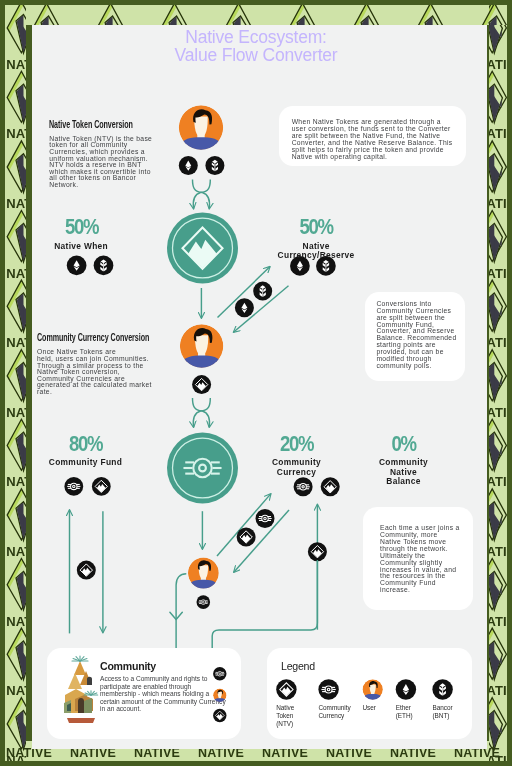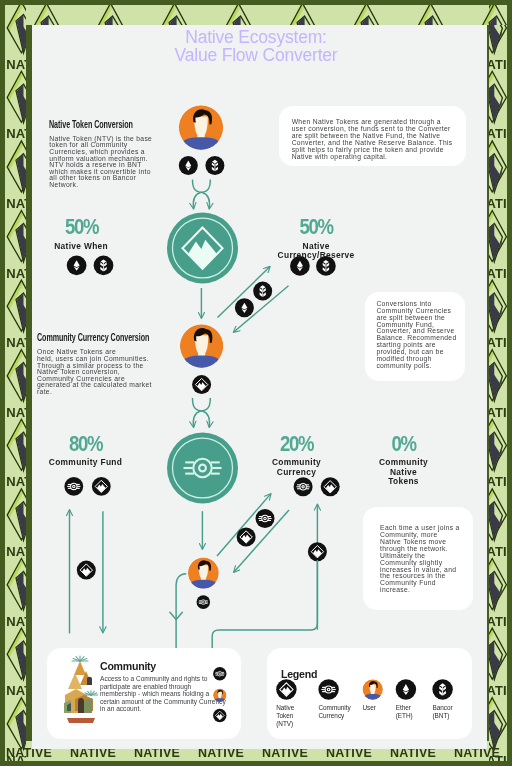--- a/index.html
+++ b/index.html
@@ -22,21 +22,21 @@
   
   .alloc{text-align:center;}
   .alloc .pct{font-size:22.5px;font-weight:bold;color:#52a993;line-height:22px;letter-spacing:-1.6px;
               transform:scaleX(0.825);}
   .alloc .lab{font-size:8.4px;font-weight:bold;color:#1c1c1c;line-height:9.4px;margin-top:3.2px;letter-spacing:0.33px;}
   
   .card{background:#fff;border-radius:14px;}
   .card .h{font-size:10.6px;font-weight:bold;color:#1c1c1c;letter-spacing:-0.25px;}
   .card .b{font-size:6.6px;line-height:7.6px;color:#3f4043;}
   
-  .lg-h{font-size:10.6px;font-weight:bold;color:#1c1c1c;letter-spacing:-0.25px;margin-top:8px;}
+  .lg-h{font-size:10.6px;font-weight:normal;color:#1c1c1c;letter-spacing:-0.25px;}
 </style>
 </head>
 <body>
 
 <div class="page">
 
   <svg class="layer" id="frame" width="512" height="766">
       <rect x="0" y="0" width="512" height="766" fill="#455c20"></rect>
       <rect x="5" y="5" width="502" height="20" fill="#cfe3a8"></rect>
       <rect x="5" y="5" width="21" height="756" fill="#cfe3a8"></rect>
@@ -829,21 +829,21 @@
     <div class="lab">
       <div>Community</div>
       <div>Currency</div>
     </div>
   </div>
   <div class="alloc abs" style="left:363px;top:433px;width:81px">
     <div class="pct">0%</div>
     <div class="lab">
       <div>Community</div>
       <div>Native</div>
-      <div>Tokens</div>
+      <div>Balance</div>
     </div>
   </div>
 
   <div class="card abs" style="left:47px;top:648px;width:194px;height:91px">
     <div class="h abs" style="left:53px;top:12px">Community</div>
     <div class="b abs" style="left:53px;top:27px;width:128px">Access to a Community and rights to participate are enabled through membership - which means holding a certain amount of the Community Currency in an account.</div>
   </div>
 
   <div class="card abs" style="left:267px;top:648px;width:205px;height:91px">
     <div class="lg-h abs" style="left:14px;top:12px">Legend</div>

